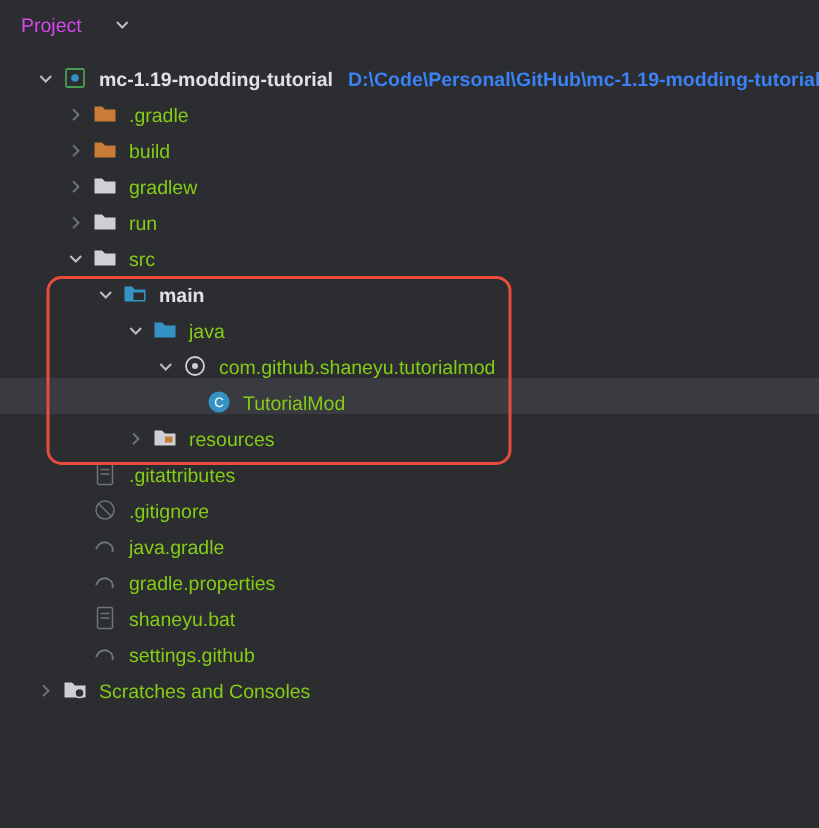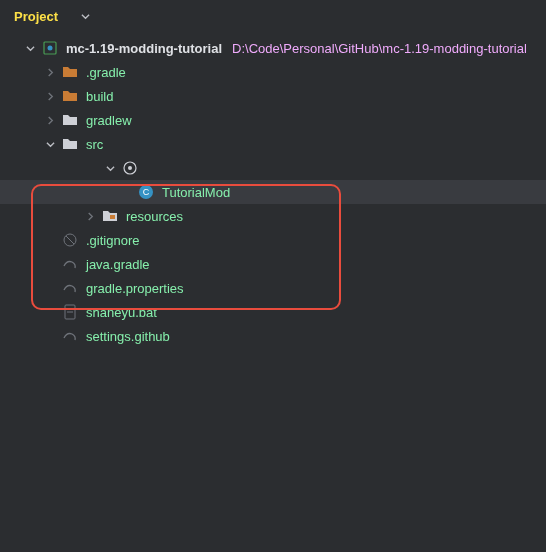--- a/index.html
+++ b/index.html
@@ -11,27 +11,27 @@
     width: 546px;
     height: 552px;
     overflow: hidden;
     user-select: none;
   }
   .header {
     display: flex;
     align-items: center;
     padding: 8px 14px;
     gap: 19px;
-    font-weight: 700;
-    color: #fde047;
+    font-weight: 400;
+    color: #d946ef;
   }
   .tree { padding-top: 4px; }
   .row {
     display: flex;
-    align-items: center;
+    align-items: flex-end;
     height: 24px;
     padding-left: 14px;
     white-space: nowrap;
     gap: 4px;
   }
   .row.selected { background: #393b40; }
   .indent { display: inline-block; flex-shrink: 0; }
   .chevron {
     width: 16px; height: 16px;
     display: inline-flex;
@@ -41,23 +41,23 @@
   }
   .chevron svg { width: 9px; height: 9px; }
   .icon {
     width: 16px; height: 16px;
     display: inline-flex;
     align-items: center;
     justify-content: center;
     flex-shrink: 0;
     margin-right: 4px;
   }
-  .label { color: #86efac; }
+  .label { color: #84cc16; }
   .label.bold { font-weight: 600; color: #dfe1e5; }
-  .label.dim { color: #f0abfc; margin-left: 6px; }
+  .label.dim { color: #3b82f6; margin-left: 6px; font-weight: bold; }
   .highlight-box {
     position: absolute;
     left: 31px;
     top: 184px;
     width: 310px;
     height: 126px;
     border: 2px solid #e94c3d;
     border-radius: 10px;
     pointer-events: none;
   }
@@ -137,51 +137,95 @@
         </svg>
     </span>
     <span class="icon">
       <svg viewBox="0 0 16 16">
           <path class="folder-closed" d="M1 3h5l2 2h7v8H1z"></path>
         </svg>
     </span>
     <span class="label">gradlew</span>
   </div>
 
-
-  <div class="row">
-    <span class="indent" style="width:24px"></span>
-    <span class="chevron">
-      <svg viewBox="0 0 10 10">
-          <path d="M1 3 L5 7 L9 3" fill="none" stroke="#bcbec4" stroke-width="1.5"></path>
+  <div class="row">
+    <span class="indent" style="width:24px"></span>
+    <span class="chevron">
+      <svg viewBox="0 0 10 10">
+          <path d="M3 1 L7 5 L3 9" fill="none" stroke="#6f737a" stroke-width="1.5"></path>
         </svg>
     </span>
     <span class="icon">
       <svg viewBox="0 0 16 16">
           <path class="folder-closed" d="M1 3h5l2 2h7v8H1z"></path>
         </svg>
     </span>
+    <span class="label">run</span>
+  </div>
+
+  <div class="row">
+    <span class="indent" style="width:24px"></span>
+    <span class="chevron">
+      <svg viewBox="0 0 10 10">
+          <path d="M1 3 L5 7 L9 3" fill="none" stroke="#bcbec4" stroke-width="1.5"></path>
+        </svg>
+    </span>
+    <span class="icon">
+      <svg viewBox="0 0 16 16">
+          <path class="folder-closed" d="M1 3h5l2 2h7v8H1z"></path>
+        </svg>
+    </span>
     <span class="label">src</span>
   </div>
 
-
+  <div class="row">
+    <span class="indent" style="width:44px"></span>
+    <span class="chevron">
+      <svg viewBox="0 0 10 10">
+          <path d="M1 3 L5 7 L9 3" fill="none" stroke="#bcbec4" stroke-width="1.5"></path>
+        </svg>
+    </span>
+    <span class="icon">
+      <svg viewBox="0 0 16 16">
+          <path fill="#3592c4" d="M1 3h5l2 2h7v8H1z"></path>
+          <rect x="7" y="7" width="7" height="5" fill="#2b2d30"></rect>
+        </svg>
+    </span>
+    <span class="label bold">main</span>
+  </div>
+
+  <div class="row">
+    <span class="indent" style="width:64px"></span>
+    <span class="chevron">
+      <svg viewBox="0 0 10 10">
+          <path d="M1 3 L5 7 L9 3" fill="none" stroke="#bcbec4" stroke-width="1.5"></path>
+        </svg>
+    </span>
+    <span class="icon">
+      <svg viewBox="0 0 16 16">
+          <path fill="#3592c4" d="M1 3h5l2 2h7v8H1z"></path>
+        </svg>
+    </span>
+    <span class="label">java</span>
+  </div>
 
   <div class="row">
     <span class="indent" style="width:84px"></span>
     <span class="chevron">
       <svg viewBox="0 0 10 10">
           <path d="M1 3 L5 7 L9 3" fill="none" stroke="#bcbec4" stroke-width="1.5"></path>
         </svg>
     </span>
     <span class="icon">
       <svg viewBox="0 0 16 16">
           <circle cx="8" cy="8" r="6" fill="none" stroke="#ced0d6" stroke-width="1.2"></circle>
           <circle cx="8" cy="8" r="2" fill="#ced0d6"></circle>
         </svg>
     </span>
+    <span class="label">com.github.shaneyu.tutorialmod</span>
   </div>
 
   <div class="row selected">
     <span class="indent" style="width:120px"></span>
     <span class="icon">
       <svg viewBox="0 0 16 16">
           <circle class="class-circle" cx="8" cy="8" r="7"></circle>
           <text x="8" y="11" text-anchor="middle" font-size="9" fill="#fff" font-family="sans-serif">C</text>
         </svg>
     </span>
@@ -196,73 +240,99 @@
         </svg>
     </span>
     <span class="icon">
       <svg viewBox="0 0 16 16">
           <path fill="#ced0d6" d="M1 3h5l2 2h7v8H1z"></path>
           <rect x="8" y="7" width="5" height="4" fill="#c97c35"></rect>
         </svg>
     </span>
     <span class="label">resources</span>
   </div>
-
-
-  <div class="row">
-    <span class="indent" style="width:44px"></span>
-    <span class="icon">
-        <svg viewBox="0 0 16 16">
-          <circle cx="8" cy="8" r="6" fill="none" stroke="#6f737a"></circle>
-          <line x1="4" y1="4" x2="12" y2="12" stroke="#6f737a"></line>
-        </svg>
-      </span>
-    <span class="label">.gitignore</span>
-  </div>
-
-  <div class="row">
-    <span class="indent" style="width:44px"></span>
-    <span class="icon">
-        <svg viewBox="0 0 16 16">
-          <path d="M2 10 Q5 4 10 6 Q14 8 13 12" fill="none" stroke="#6f737a" stroke-width="1.3"></path>
-        </svg>
-      </span>
-    <span class="label">java.gradle</span>
-  </div>
-
-  <div class="row">
-    <span class="indent" style="width:44px"></span>
-    <span class="icon">
-        <svg viewBox="0 0 16 16">
-          <path d="M2 10 Q5 4 10 6 Q14 8 13 12" fill="none" stroke="#6f737a" stroke-width="1.3"></path>
-        </svg>
-      </span>
-    <span class="label">gradle.properties</span>
-  </div>
-
 
   <div class="row">
     <span class="indent" style="width:44px"></span>
     <span class="icon">
         <svg viewBox="0 0 16 16">
           <rect x="3" y="1" width="10" height="14" rx="1" fill="none" stroke="#6f737a"></rect>
           <line x1="5" y1="5" x2="11" y2="5" stroke="#6f737a"></line>
           <line x1="5" y1="8" x2="11" y2="8" stroke="#6f737a"></line>
         </svg>
       </span>
+    <span class="label">.gitattributes</span>
+  </div>
+
+  <div class="row">
+    <span class="indent" style="width:44px"></span>
+    <span class="icon">
+        <svg viewBox="0 0 16 16">
+          <circle cx="8" cy="8" r="6" fill="none" stroke="#6f737a"></circle>
+          <line x1="4" y1="4" x2="12" y2="12" stroke="#6f737a"></line>
+        </svg>
+      </span>
+    <span class="label">.gitignore</span>
+  </div>
+
+  <div class="row">
+    <span class="indent" style="width:44px"></span>
+    <span class="icon">
+        <svg viewBox="0 0 16 16">
+          <path d="M2 10 Q5 4 10 6 Q14 8 13 12" fill="none" stroke="#6f737a" stroke-width="1.3"></path>
+        </svg>
+      </span>
+    <span class="label">java.gradle</span>
+  </div>
+
+  <div class="row">
+    <span class="indent" style="width:44px"></span>
+    <span class="icon">
+        <svg viewBox="0 0 16 16">
+          <path d="M2 10 Q5 4 10 6 Q14 8 13 12" fill="none" stroke="#6f737a" stroke-width="1.3"></path>
+        </svg>
+      </span>
+    <span class="label">gradle.properties</span>
+  </div>
+
+
+  <div class="row">
+    <span class="indent" style="width:44px"></span>
+    <span class="icon">
+        <svg viewBox="0 0 16 16">
+          <rect x="3" y="1" width="10" height="14" rx="1" fill="none" stroke="#6f737a"></rect>
+          <line x1="5" y1="5" x2="11" y2="5" stroke="#6f737a"></line>
+          <line x1="5" y1="8" x2="11" y2="8" stroke="#6f737a"></line>
+        </svg>
+      </span>
     <span class="label">shaneyu.bat</span>
   </div>
 
   <div class="row">
     <span class="indent" style="width:44px"></span>
     <span class="icon">
         <svg viewBox="0 0 16 16">
           <path d="M2 10 Q5 4 10 6 Q14 8 13 12" fill="none" stroke="#6f737a" stroke-width="1.3"></path>
         </svg>
       </span>
     <span class="label">settings.github</span>
   </div>
 
 
+  <div class="row">
+    <span class="indent" style="width:4px"></span>
+    <span class="chevron">
+      <svg viewBox="0 0 10 10">
+          <path d="M3 1 L7 5 L3 9" fill="none" stroke="#6f737a" stroke-width="1.5"></path>
+        </svg>
+    </span>
+    <span class="icon">
+      <svg viewBox="0 0 16 16">
+          <path class="folder-closed" d="M1 3h5l2 2h7v8H1z"></path>
+          <circle cx="11" cy="10" r="3" fill="#2b2d30" stroke="#ced0d6"></circle>
+        </svg>
+    </span>
+    <span class="label">Scratches and Consoles</span>
+  </div>
 
 </div>
 
 <div class="highlight-box"></div>
 
 </body></html>

